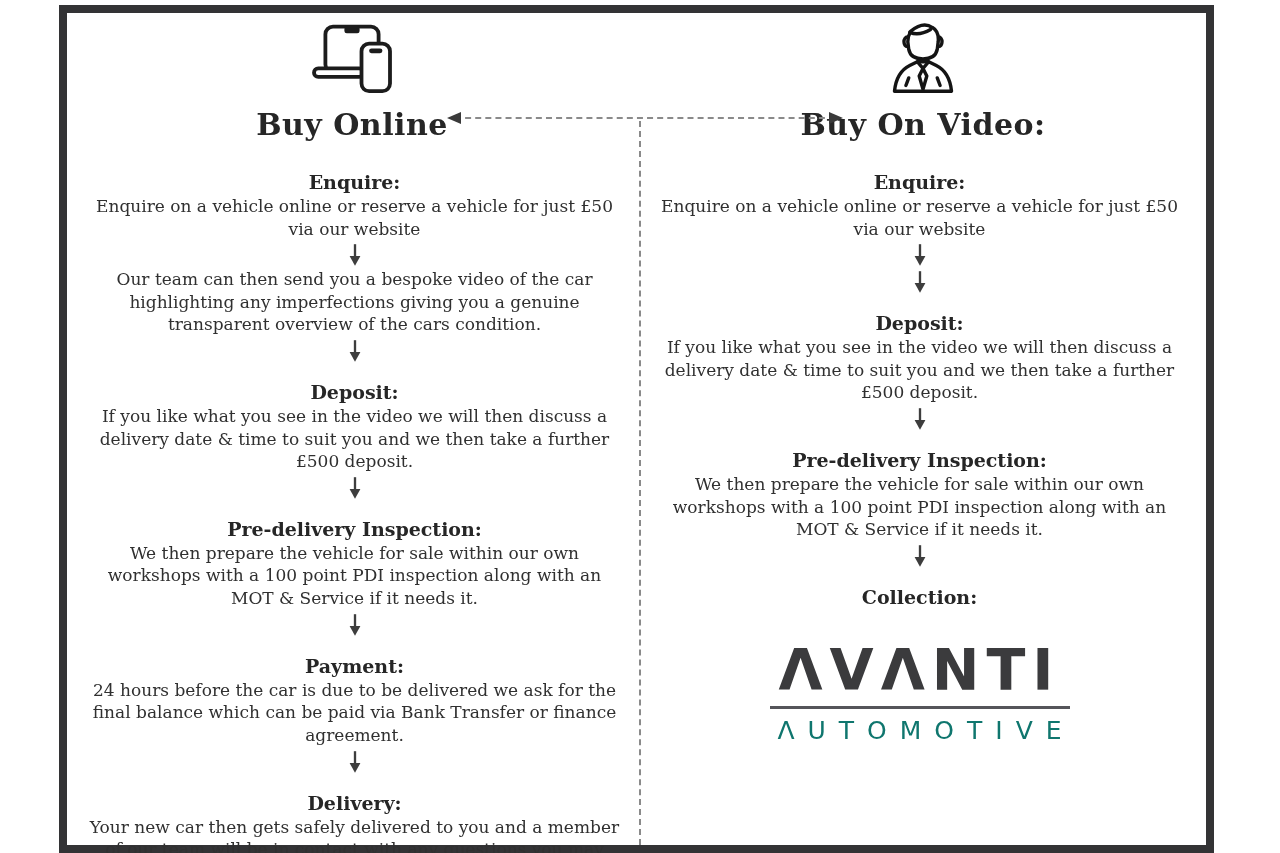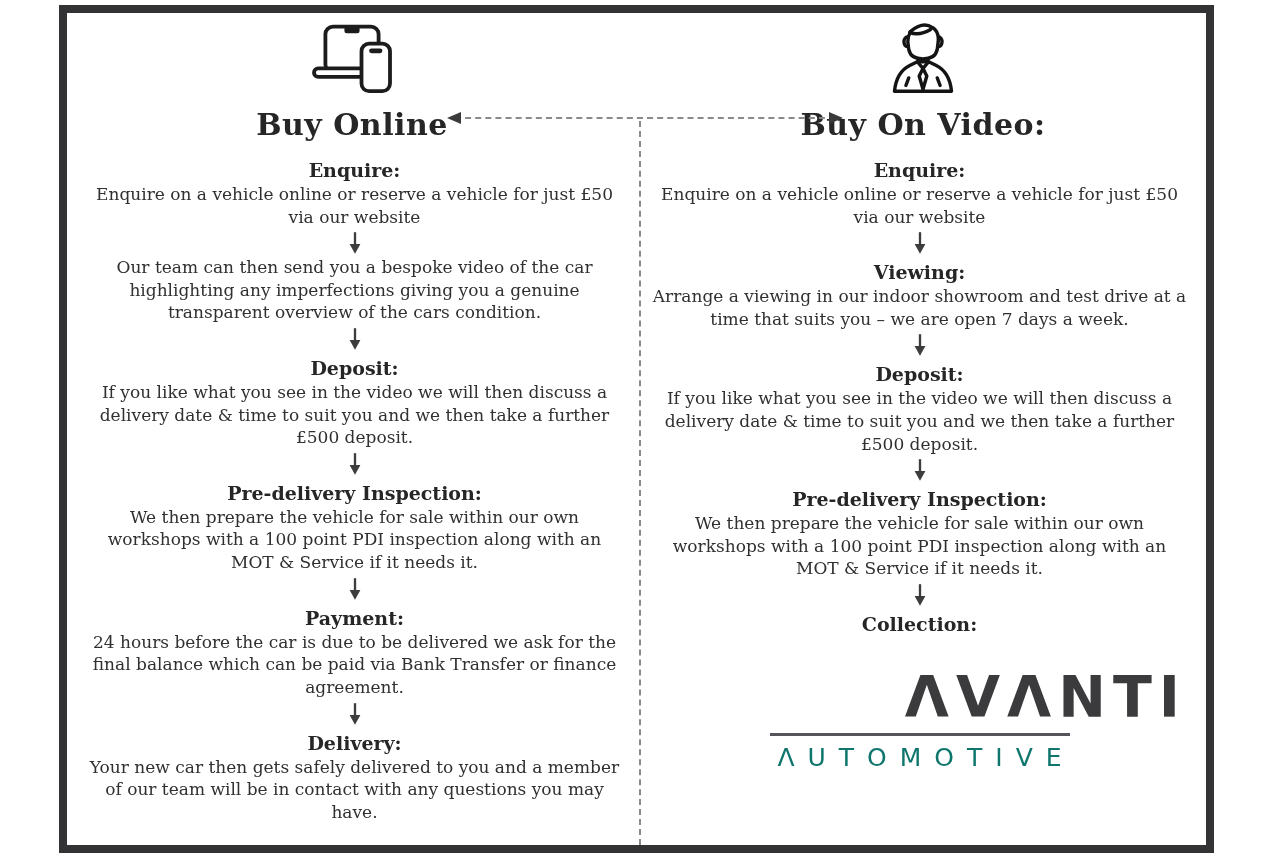--- a/index.html
+++ b/index.html
@@ -25,28 +25,28 @@
   .harrow .head{position:absolute;top:-7px;width:0;height:0;border:6px solid transparent;}
   .harrow .head.l{left:-14px;border-right:14px solid #3a3a3a;}
   .harrow .head.r{right:-14px;border-left:14px solid #3a3a3a;}
   
   .vdivider{position:absolute;left:572px;top:108px;bottom:0;width:0;
     border-left:2px dashed #8a8a8a;}
   
   .steps{position:absolute;top:140px;width:535px;text-align:center;}
   .steps.left{left:20px;}
   .steps.right{left:585px;}
-  .step-title{font-size:19px;font-weight:bold;color:#262626;margin:6px 0 2px;}
+  .step-title{font-size:19px;font-weight:bold;color:#262626;margin:18px 0 2px;}
   .step-body{font-size:17px;line-height:1.33;margin:0;color:#303030;text-align:center;}
   .downarrow{margin:3px auto 1px;display:block;width:18px;height:24px;}
   
   .logo{margin-top:34px;color:#3b3b3d;}
   .logo-brand{
     font-family:"DejaVu Sans","Liberation Sans",sans-serif;
-    font-size:57px;font-weight:bold;letter-spacing:7px;line-height:1;color:#3b3b3d;text-align:right;
+    font-size:57px;font-weight:bold;letter-spacing:7px;line-height:1;color:#3b3b3d;
   }
   .logo-rule{width:300px;height:0;border-top:3px solid #55555a;margin:7px auto 7px;}
   .logo-tagline{
     font-family:"DejaVu Sans","Liberation Sans",sans-serif;
     font-size:25px;font-weight:400;letter-spacing:13px;color:#0f766e;
     padding-left:13px; 
   }
   svg{display:block;margin:0 auto;}
 </style>
 </head>
@@ -139,24 +139,20 @@
 
   <div class="steps right">
     <div>
       <div class="step-title">Enquire:</div>
       <p class="step-body">Enquire on a vehicle online or reserve a vehicle for just £50 via our website</p>
     </div>
     <svg class="downarrow" viewBox="0 0 20 26">
         <line x1="10" y1="1" x2="10" y2="15" stroke="#3d3d3d" stroke-width="2.6"></line>
         <polygon points="4,14 16,14 10,25" fill="#3d3d3d"></polygon>
       </svg>
-    <div>
-      <div class="step-title">Viewing:</div>
-      <p class="step-body">Arrange a viewing in our indoor showroom and test drive at a time that suits you – we are open 7 days a week.</p>
-    </div>
     <svg class="downarrow" viewBox="0 0 20 26">
         <line x1="10" y1="1" x2="10" y2="15" stroke="#3d3d3d" stroke-width="2.6"></line>
         <polygon points="4,14 16,14 10,25" fill="#3d3d3d"></polygon>
       </svg>
     <div>
       <div class="step-title">Deposit:</div>
       <p class="step-body">If you like what you see in the video we will then discuss a delivery date &amp; time to suit you and we then take a further £500 deposit.</p>
     </div>
     <svg class="downarrow" viewBox="0 0 20 26">
         <line x1="10" y1="1" x2="10" y2="15" stroke="#3d3d3d" stroke-width="2.6"></line>

